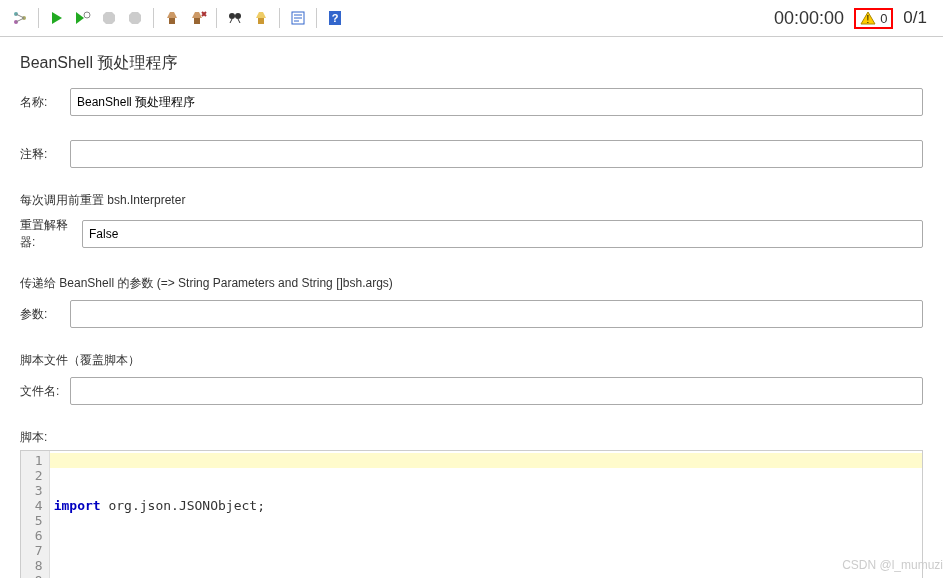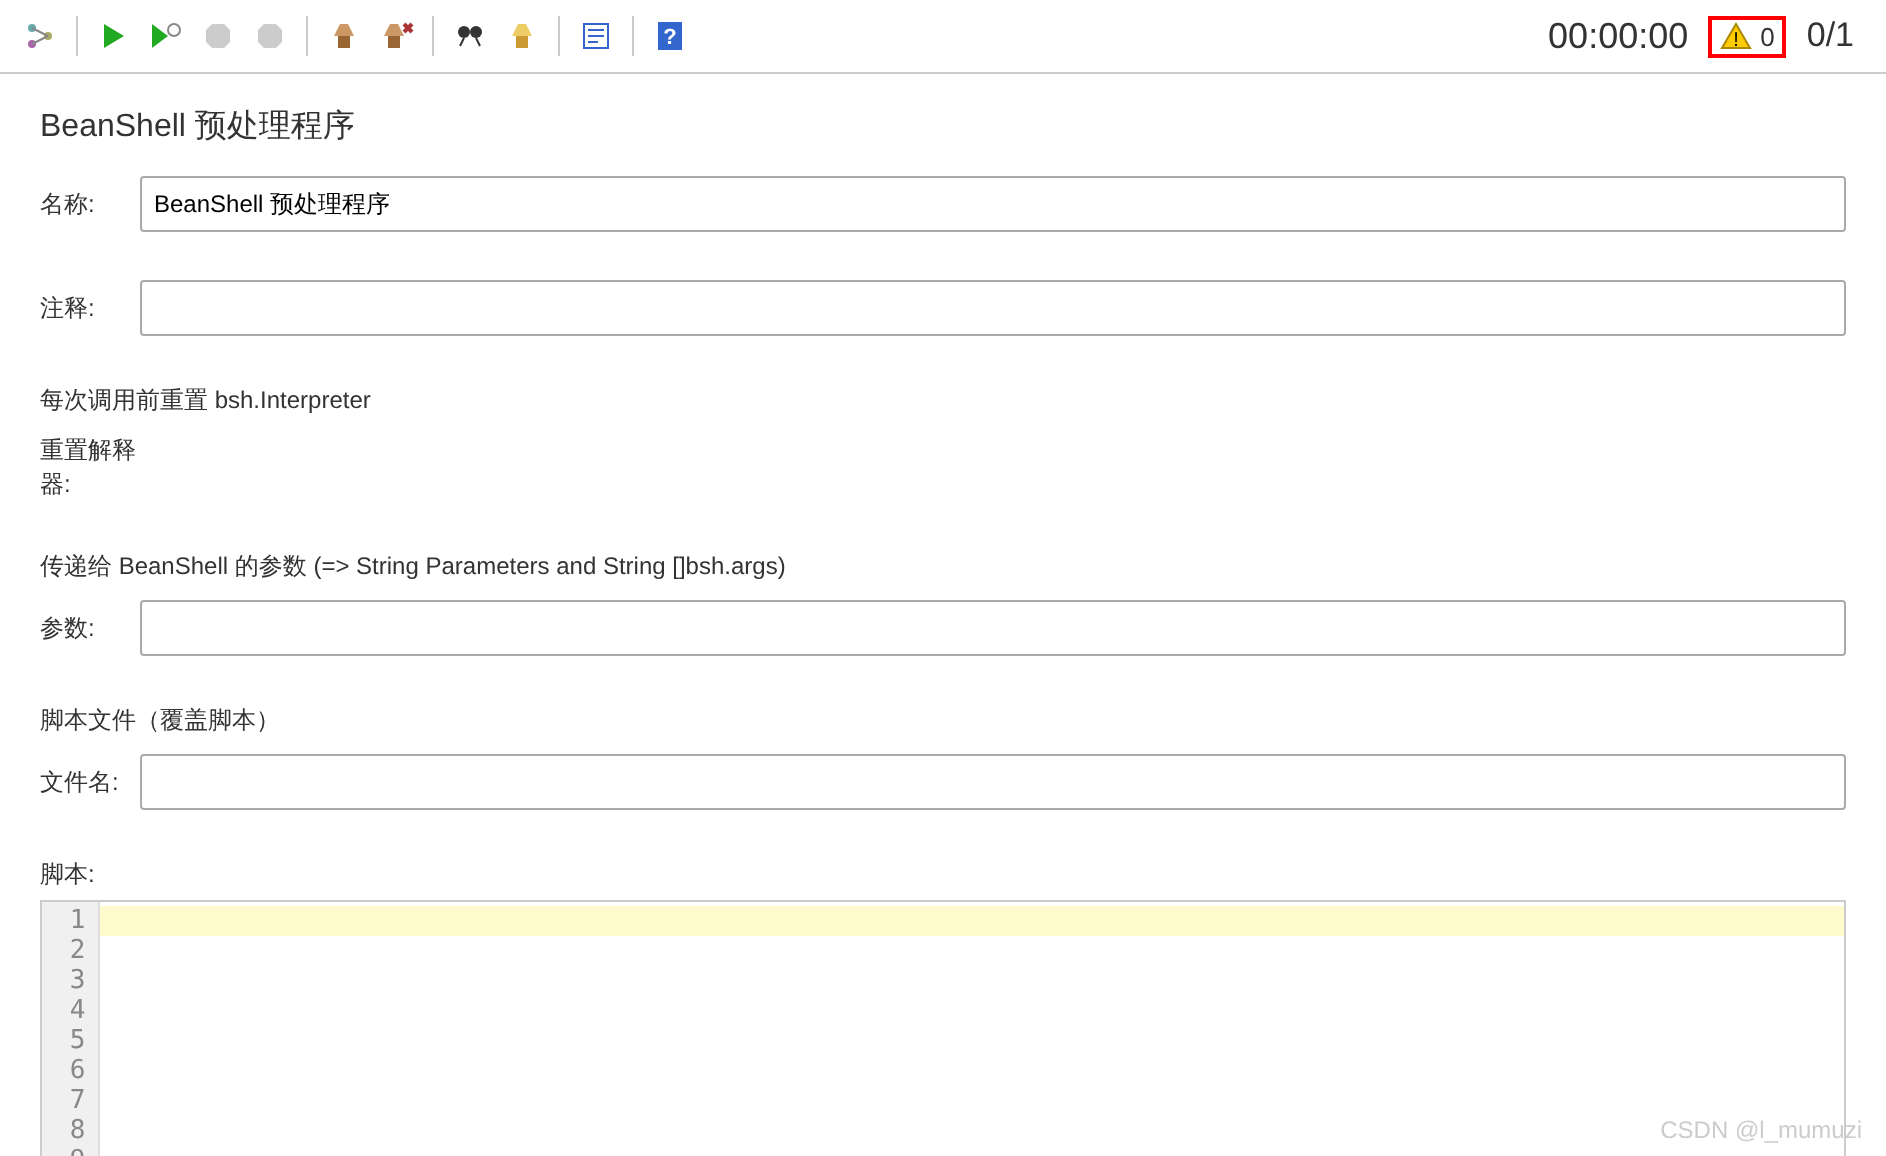--- a/index.html
+++ b/index.html
@@ -17,21 +17,21 @@
 .lbl2{width:62px;flex-shrink:0}
 .inp{flex:1;height:22px;border:1px solid #aaa;padding:2px 6px;font-size:12px;border-radius:2px}
 .section-lbl{margin:21px 0 8px;font-size:12px}
 .script-hdr{margin:8px 0 4px}
 .editor{border:1px solid #ccc;display:flex;font-family:Consolas,monospace;font-size:13px;height:210px}
 .gutter{background:#f0f0f0;border-right:1px solid #ddd;text-align:right;padding:2px 6px;color:#888;line-height:15px;user-select:none}
 .code{padding:2px 4px;line-height:15px;white-space:pre;overflow:hidden;flex:1;position:relative}
 .hl{background:#fffbcc;position:absolute;left:0;right:0;top:2px;height:15px;z-index:0}
 .cline{position:relative;z-index:1}
 .kw{color:#0000c0;font-weight:bold}
-.watermark{position:absolute;right:12px;bottom:6px;color:#ccc;font-size:12px}
+.watermark{position:absolute;right:0;bottom:6px;color:#ccc;font-size:12px}
 svg{display:block}
 </style>
 </head>
 <body>
 
 <div class="toolbar">
   <div class="tb-btn">
       <svg width="16" height="16">
         <circle cx="4" cy="4" r="2" fill="#6aa"></circle>
         <circle cx="4" cy="12" r="2" fill="#a6a"></circle>
@@ -123,20 +123,21 @@
     <input class="inp" value="BeanShell 预处理程序" style="">
   </div>
   <div class="row">
     <div class="lbl">注释:</div>
     <input class="inp" value="" style="">
   </div>
 
   <div class="section-lbl">每次调用前重置 bsh.Interpreter</div>
   <div class="row">
     <div class="lbl2">重置解释器:</div>
+    <input class="inp" value="False" style="">
   </div>
 
   <div class="section-lbl">传递给 BeanShell 的参数 (=&gt; String Parameters and String []bsh.args)</div>
   <div class="row">
     <div class="lbl">参数:</div>
     <input class="inp" value="" style="">
   </div>
 
   <div class="section-lbl">脚本文件（覆盖脚本）</div>
   <div class="row">
@@ -156,20 +157,21 @@
         <div>6</div>
         <div>7</div>
         <div>8</div>
         <div>9</div>
         <div>10</div>
         <div>11</div>
         <div>12</div>
     </div>
     <div class="code">
       <div class="hl"></div>
+      <div class="cline"><span class="kw">import</span><span> org.json.JSONObject;</span></div>
       <div class="cline"> </div>
       <div class="cline"> </div>
       
       
       
       
       
       
       
       

